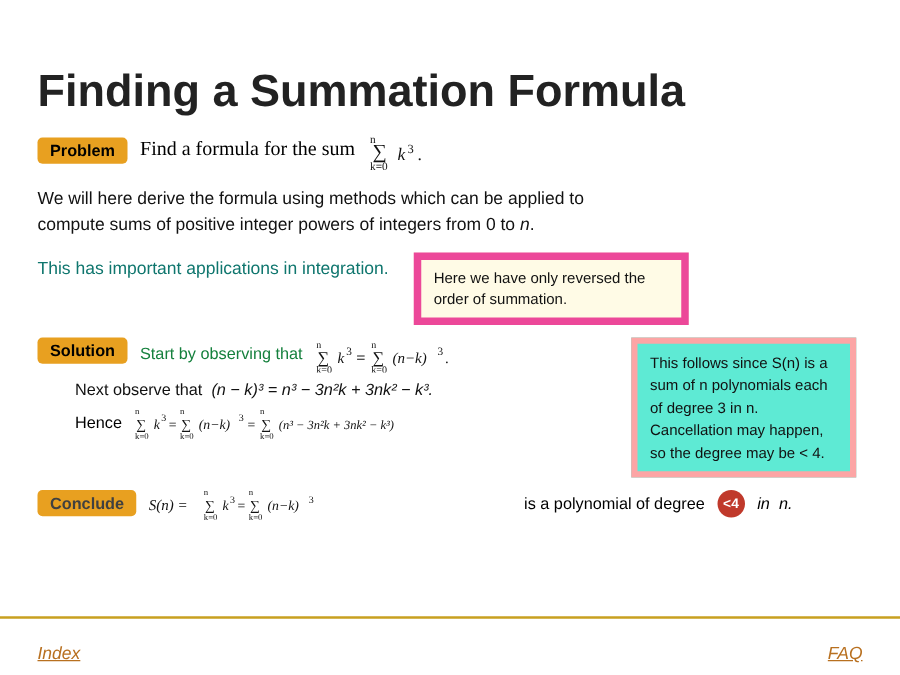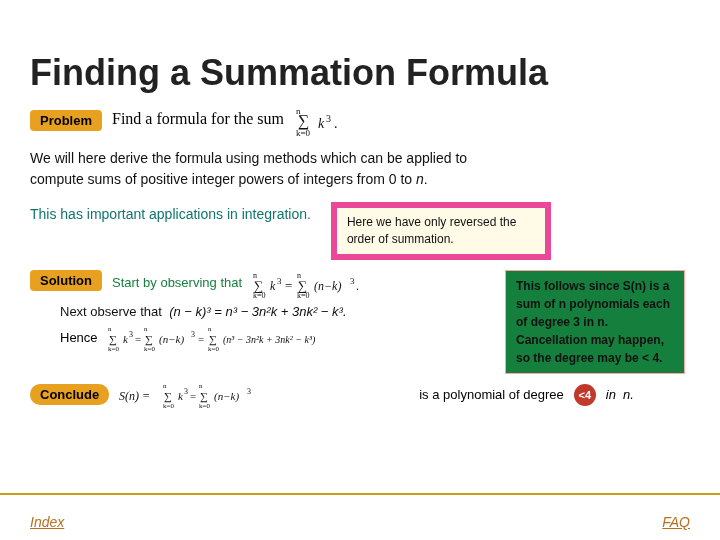--- a/index.html
+++ b/index.html
@@ -43,22 +43,21 @@
     .badge-problem {
       background: #e8a020;
       color: #000;
     }
     .badge-solution {
       background: #e8a020;
       color: #000;
     }
     .badge-conclude {
       background: #e8a020;
-      color: #000000;
-      border-radius: 10px;
+      color: #404040;
     }
 
     
     .problem-row {
       display: flex;
       align-items: center;
       gap: 10px;
       margin-bottom: 12px;
     }
 
@@ -111,30 +110,29 @@
       margin-bottom: 6px;
     }
 
     .solution-text {
       font-size: 13px;
       color: #15803d;
       font-family: Arial, sans-serif;
     }
 
     .this-follows-box {
-      background: #15803d;
-      border: 1px solid #fca5a5;
+      background: #5eead4;
+      border: 5px solid #fca5a5;
       padding: 6px 10px;
       font-size: 12px;
       color: #111;
       font-family: Arial, sans-serif;
       line-height: 1.5;
       max-width: 180px;
       flex-shrink: 0;
-      font-weight: bold;
     }
 
     .formula-line {
       font-size: 13px;
       color: #111;
       font-family: Arial, sans-serif;
       margin: 4px 0;
       padding-left: 30px;
     }
 

